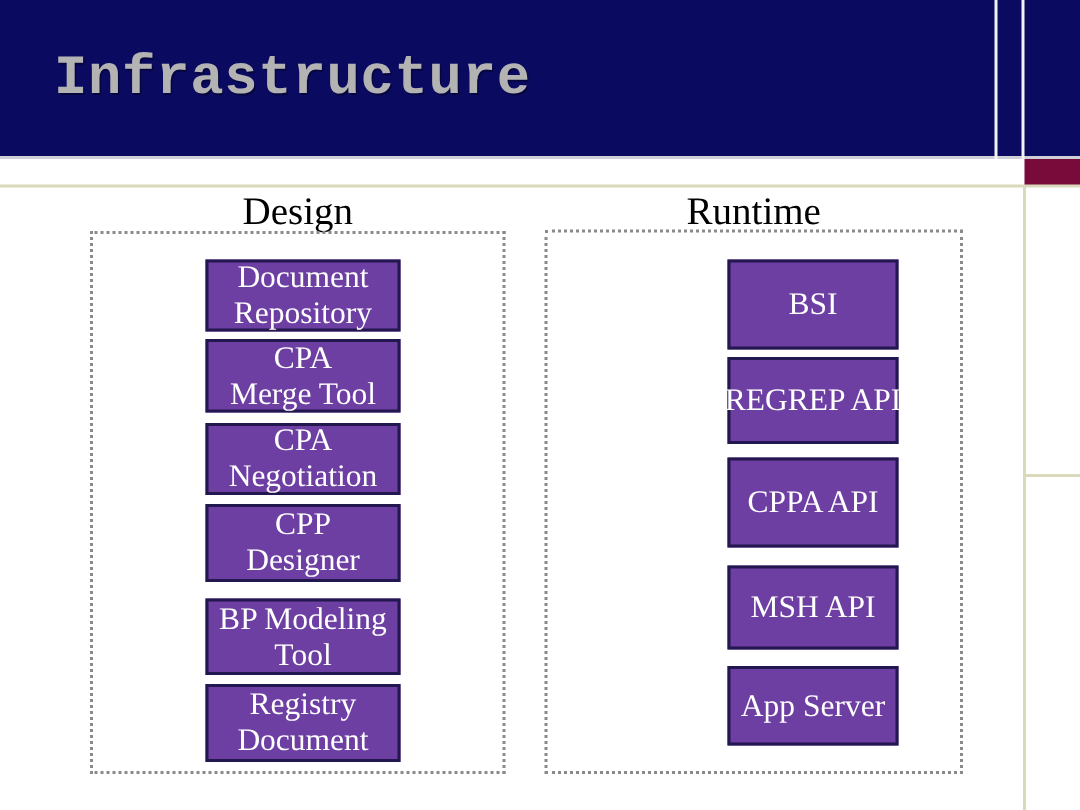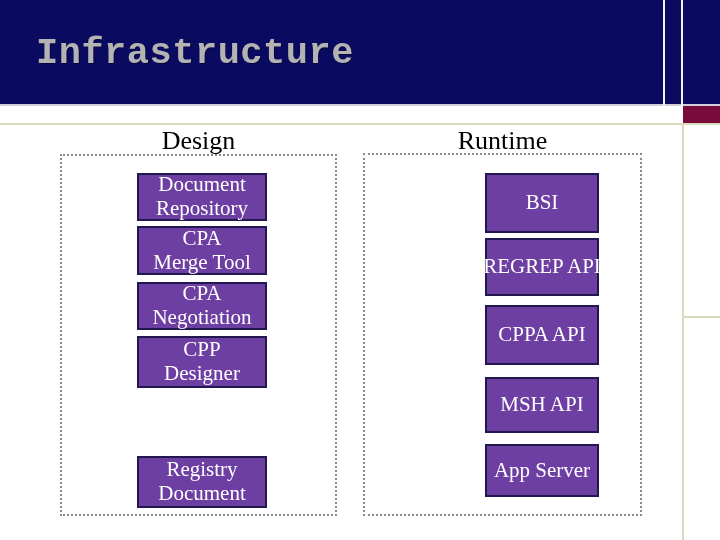--- a/index.html
+++ b/index.html
@@ -112,20 +112,22 @@
   <div class="dotted-box runtime"></div>
 
   <div class="pbox design-col" style="top:173px;height:48px">Document
 Repository</div>
   <div class="pbox design-col" style="top:226px;height:49px">CPA
 Merge Tool</div>
   <div class="pbox design-col" style="top:282px;height:48px">CPA
 Negotiation</div>
   <div class="pbox design-col" style="top:336px;height:52px">CPP
 Designer</div>
+  <div class="pbox design-col" style="top:399px;height:51px">BP Modeling
+Tool</div>
   <div class="pbox design-col" style="top:456px;height:52px">Registry
 Document</div>
 
   <div class="pbox runtime-col" style="top:173px;height:60px">BSI</div>
   <div class="pbox runtime-col" style="top:238px;height:58px">REGREP API</div>
   <div class="pbox runtime-col" style="top:305px;height:60px">CPPA API</div>
   <div class="pbox runtime-col" style="top:444px;height:53px">App Server</div>
   <div class="pbox runtime-col" style="top:377px;height:56px">MSH API</div>
 
 </div>

